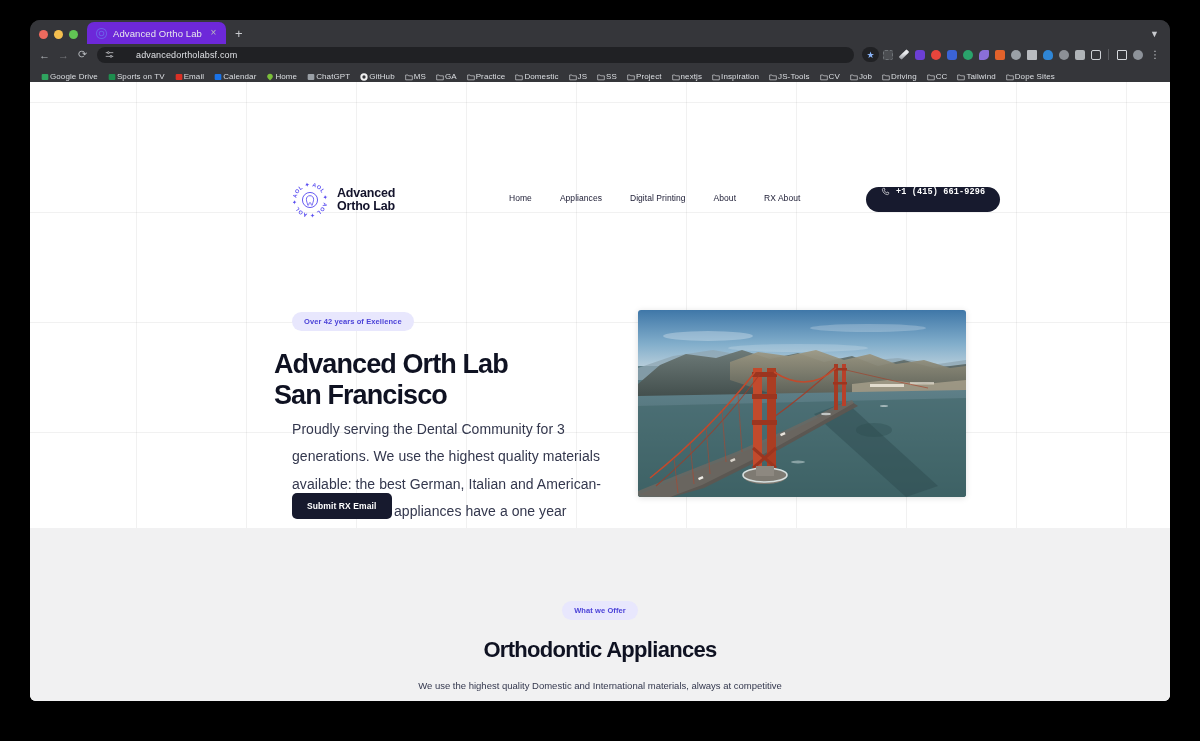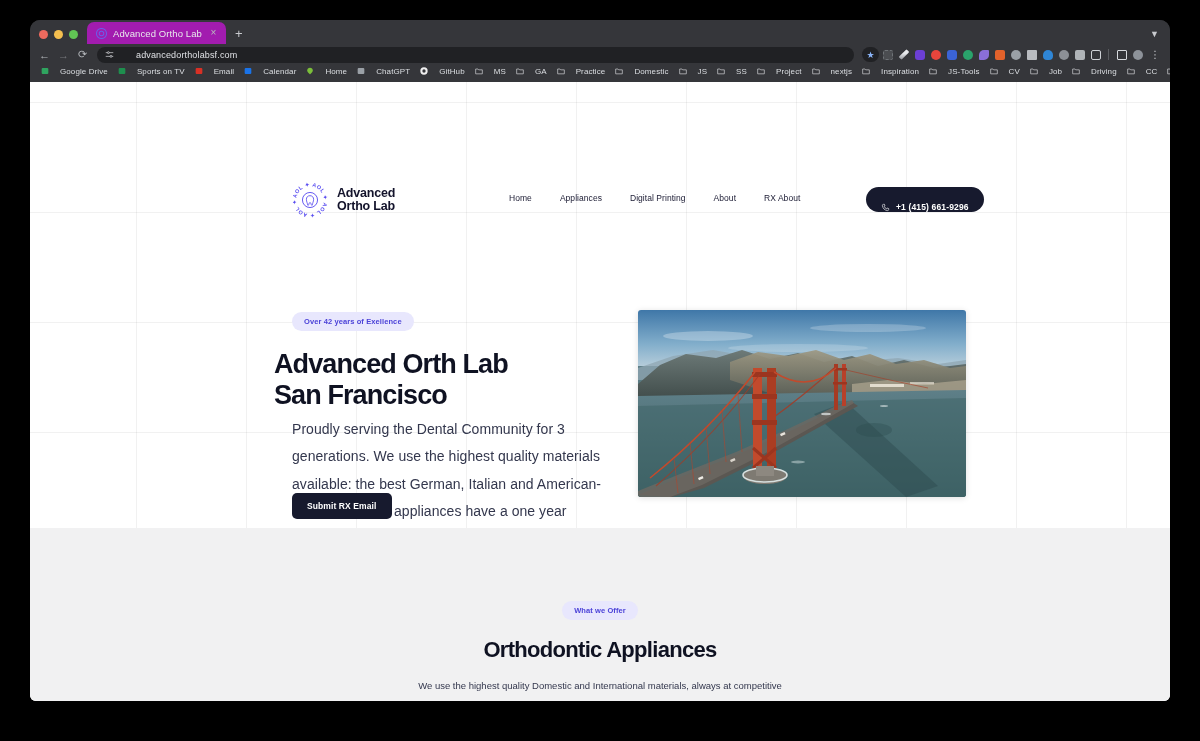--- a/index.html
+++ b/index.html
@@ -41,21 +41,21 @@
   }
   .dot { width: 9px; height: 9px; border-radius: 50%; }
   .dot.red { background: #ed6a5e; }
   .dot.yellow { background: #f4bf4f; }
   .dot.green { background: #61c554; }
 
   .tab {
     display: flex; align-items: center; gap: 6px;
     height: 22px;
     padding: 0 7px 0 9px;
-    background: #a21caf;
+    background: #6d28d9;
     border-radius: 7px 7px 0 0;
     min-width: 132px;
     position: relative;
   }
   .tab-favicon {
     width: 11px; height: 11px; flex: 0 0 11px;
     display: block;
   }
   .tab-title {
     color: #e8eaed;
@@ -135,21 +135,21 @@
   
   .bookmarks {
     height: 17px;
     background: #35363a;
     display: flex; align-items: center;
     padding: 0 6px;
     gap: 0px;
     overflow: hidden;
   }
   .bm {
-    display: flex; align-items: flex-start; gap: 11px;
+    display: flex; align-items: flex-end; gap: 1px;
     padding: 0 5px;
     height: 14px;
     cursor: pointer;
     white-space: nowrap;
   }
   .bm-label { color: #dcdfe3; font-size: 8px; letter-spacing: .1px; }
   .bm-ico { width: 8px; height: 8px; flex: 0 0 8px; display: block; }
 
   
   .viewport {
@@ -199,23 +199,24 @@
     letter-spacing: .05px;
     padding: 0 14px;
     cursor: pointer;
     white-space: nowrap;
   }
   .phone-btn {
     position: absolute; left: 836px; top: 105px;
     height: 25px;
     background: #171a2e;
     border-radius: 13px;
-    display: flex; align-items: flex-end; gap: 6px;
+    display: flex; align-items: flex-start; gap: 6px;
     padding: 0 15px;
     cursor: pointer;
+    font-family: Liberation Mono, monospace;
   }
   .phone-btn .phone-ico { width: 9px; height: 9px; display:block; }
   .phone-btn span {
     color: #ffffff; font-size: 8.5px; font-weight: bold; letter-spacing: .15px;
     white-space: nowrap;
   }
 
   
   .badge {
     position: absolute; left: 262px; top: 230px;

